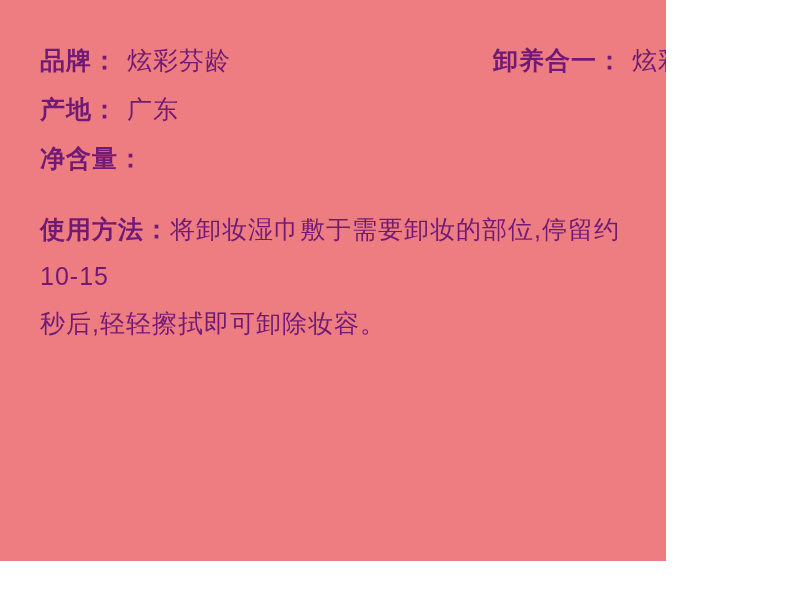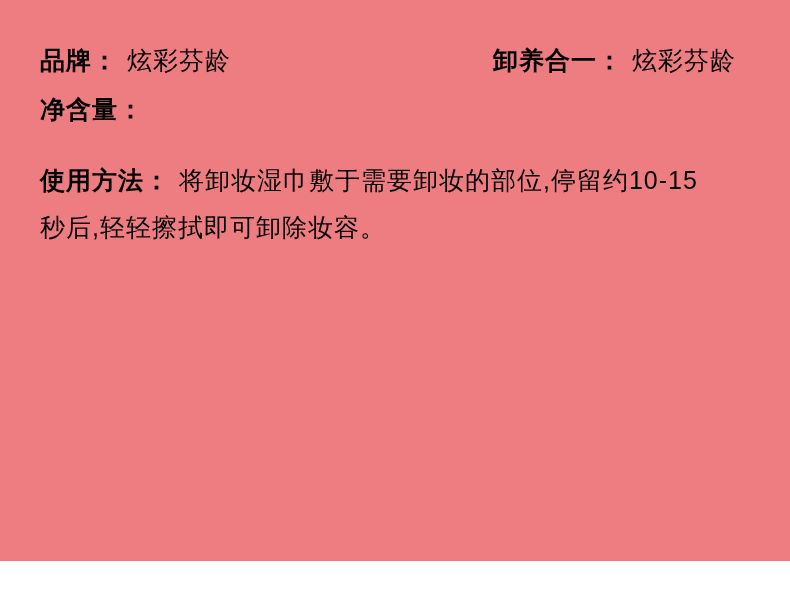--- a/index.html
+++ b/index.html
@@ -6,24 +6,24 @@
   .page {
     position: relative;
     width: 790px;
     height: 589px;
     background: #ffffff;
     font-family: "Liberation Sans", "DejaVu Sans", sans-serif;
     overflow: hidden;
   }
   .panel {
     box-sizing: border-box;
-    width: 790px;
+    width: 666px;
     height: 561px;
     background: #ee7d81;
-    color: #000000;
+    color: #701a75;
     padding: 36px 35px 8px 40px;
     overflow: hidden;
   }
   .spec-grid {
     display: grid;
     grid-template-columns: 453px 1fr;
   }
   .spec-cell {
     line-height: 49px;
     font-size: 25px;
@@ -36,21 +36,21 @@
     column-gap: 10px;
   }
   .net-grid .spec-cell { white-space: nowrap; }
   .lbl { font-weight: bold; margin-right: 9px; }
   .net-grid .lbl { margin-right: 0; }
   .para {
     margin: 0;
     font-size: 25px;
     letter-spacing: 1px;
   }
-  .para .lbl { margin-right: 9px; }
+  .para .lbl { margin-right: 0; }
   .usage-para { margin-top: 23px; line-height: 47px; }
   .features-para { margin-top: 35px; line-height: 41px; }
   .pre { white-space: pre-line; }
   .bottom-strip {
     width: 790px;
     height: 28px;
     background: #ffffff;
   }
 </style>
 </head>
@@ -59,20 +59,23 @@
 <div class="page">
   <div class="panel">
 
     <div class="spec-grid">
       <div class="spec-cell">
         <span class="lbl">品牌：</span><span class="val">炫彩芬龄</span>
       </div>
       <div class="spec-cell">
         <span class="lbl">卸养合一：</span><span class="val">炫彩芬龄</span>
       </div>
+      <div class="spec-cell">
+        <span class="lbl">产地：</span><span class="val">广东</span>
+      </div>
     </div>
 
     <div class="net-grid">
       <div class="spec-cell">
         <span class="lbl">净含量：</span>
       </div>
       <div class="spec-cell"></div>
     </div>
 
     <p class="para usage-para">

